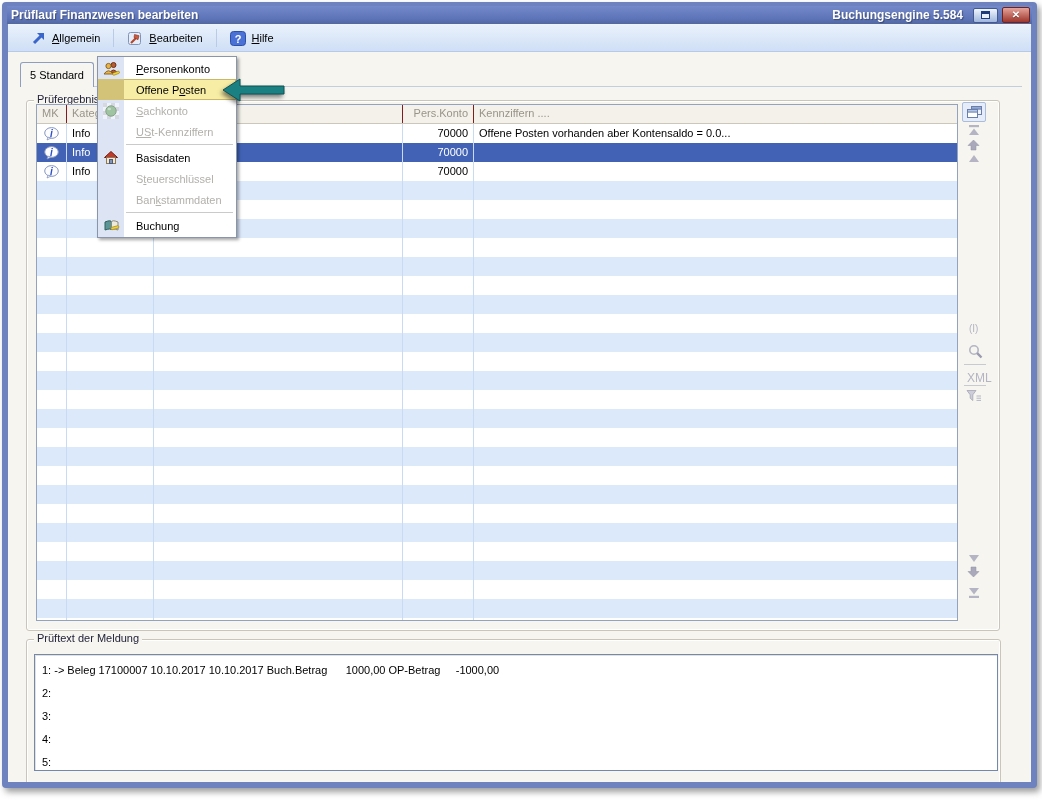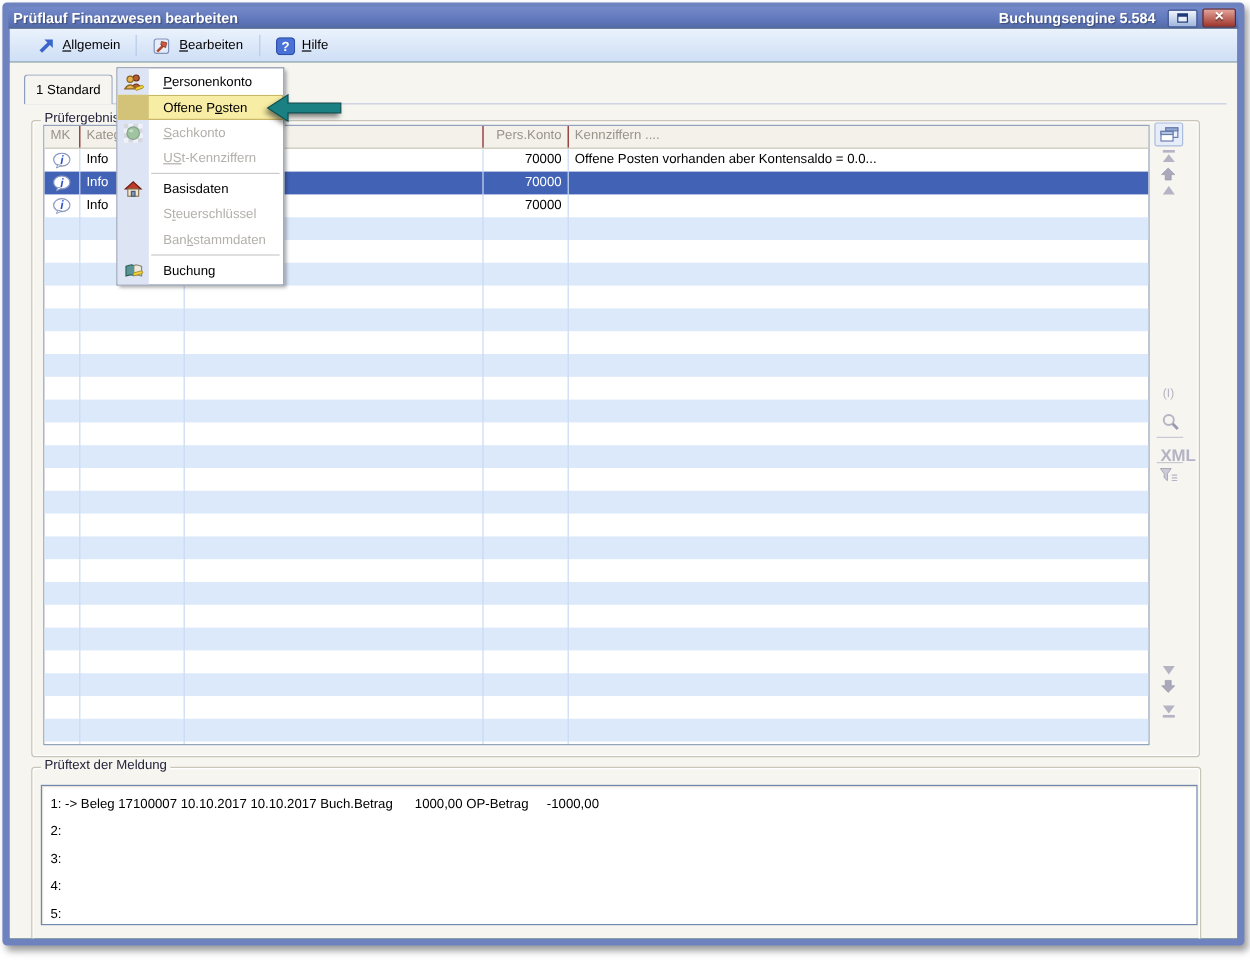--- a/index.html
+++ b/index.html
@@ -2,21 +2,21 @@
 <html style="--titlebar: #5d74b8; --sel: #4263b5; --stripe: #dce9fb; --mhl: #f8eda4;"><head>
 <meta charset="utf-8">
 <style>
   html,body{width:1042px;height:808px;margin:0;overflow:hidden;background:#fff;
     font-family:"Liberation Sans",sans-serif;font-size:11px;color:#000;}
   *{box-sizing:border-box;}
   svg text{font-family:"Liberation Sans",sans-serif;}
   u{text-decoration:underline;}
 
   .window{position:absolute;left:2px;top:2px;width:1035px;height:786px;
-    border:6px solid #6e82bf;border-radius:4px;background:#14532d;
+    border:6px solid #6e82bf;border-radius:4px;background:#1d4ed8;
     box-shadow:3px 4px 6px rgba(60,60,60,.5);display:flex;flex-direction:column;}
   .titlebar{height:18px;flex:none;display:flex;align-items:center;
     background:linear-gradient(#7389c9,var(--titlebar,#5d74b8) 70%,#53689f);
     color:#fff;font-weight:bold;font-size:12px;padding:0 2px 0 4px;
     text-shadow:1px 1px 1px rgba(0,0,0,.35);margin:-2px -1px 0 -1px;}
   .t-spacer{flex:1;}
   .t-version{margin-right:10px;}
   .tb-btn{border-radius:2px;display:flex;align-items:center;justify-content:center;
     padding:0;cursor:default;}
   .btn-restore{width:25px;height:15px;background:linear-gradient(#f0f5fc,#9fb6dd);
@@ -56,21 +56,21 @@
   .trow.stripe{background:var(--stripe,#dce9fb);}
   .trow.sel{background:var(--sel,#4263b5);color:#fff;}
   .tcell{height:100%;padding:0 5px;border-right:1px solid #c9daf3;overflow:hidden;
     white-space:nowrap;flex:none;}
   .c-mk{display:flex;align-items:center;justify-content:center;padding:0;}
   .mkicon{display:flex;align-items:center;}
 
   .si{position:absolute;z-index:1;display:flex;align-items:center;justify-content:center;}
   .si-btn{background:#e6edf9;border:1px solid #a9bcdd;border-radius:2px;}
   .si-sep{position:absolute;width:22px;height:1px;background:#c9c9d4;z-index:1;}
-  .txticon{font-size:14px;font-weight:bold;color:#b4b4c4;}
+  .txticon{font-size:12px;font-weight:normal;color:#b4b4c4;}
   .txticon2{font-size:10px;color:#b4b4c4;}
 
   .ctxmenu{position:absolute;left:89px;top:4px;width:140px;background:#fff;
     border:1px solid #8a94aa;box-shadow:2px 2px 3px rgba(0,0,0,.35);z-index:60;padding:1px 0;}
   .ctxmenu::before{content:"";position:absolute;left:0;top:0;bottom:0;width:26px;background:#dde4f4;}
   .mitem{position:relative;display:flex;align-items:center;height:21px;cursor:default;}
   .micon{width:26px;height:21px;display:flex;align-items:center;justify-content:center;flex:none;}
   .mlabel{padding-left:12px;white-space:nowrap;}
   .mitem.hl{background:var(--mhl,#f8eda4);box-shadow:inset 0 0 0 1px #c9b86a;}
   .mitem.hl .micon{background:#d2c379;}
@@ -130,21 +130,21 @@
             <text x="8" y="11.5" text-anchor="middle" font-size="11" font-weight="bold" fill="#fff">?</text>
           </svg>
         </span>
         <span><u>H</u>ilfe</span>
       </div>
     </div>
 
   <div class="content">
     <div class="tabline"></div>
     <div class="tab">
-      <span>1 Standard</span>
+      <span>5 Standard</span>
     </div>
 
     <div class="groupbox gb-results">
       <span class="gb-label">Prüfergebnis</span>
     </div>
 
     <div class="table">
       <div class="thead">
           <div class="hcell" style="width: 30px; text-align: left;">MK</div>
           <div class="hcell" style="width: 87px; text-align: left;">Kategorie</div>

